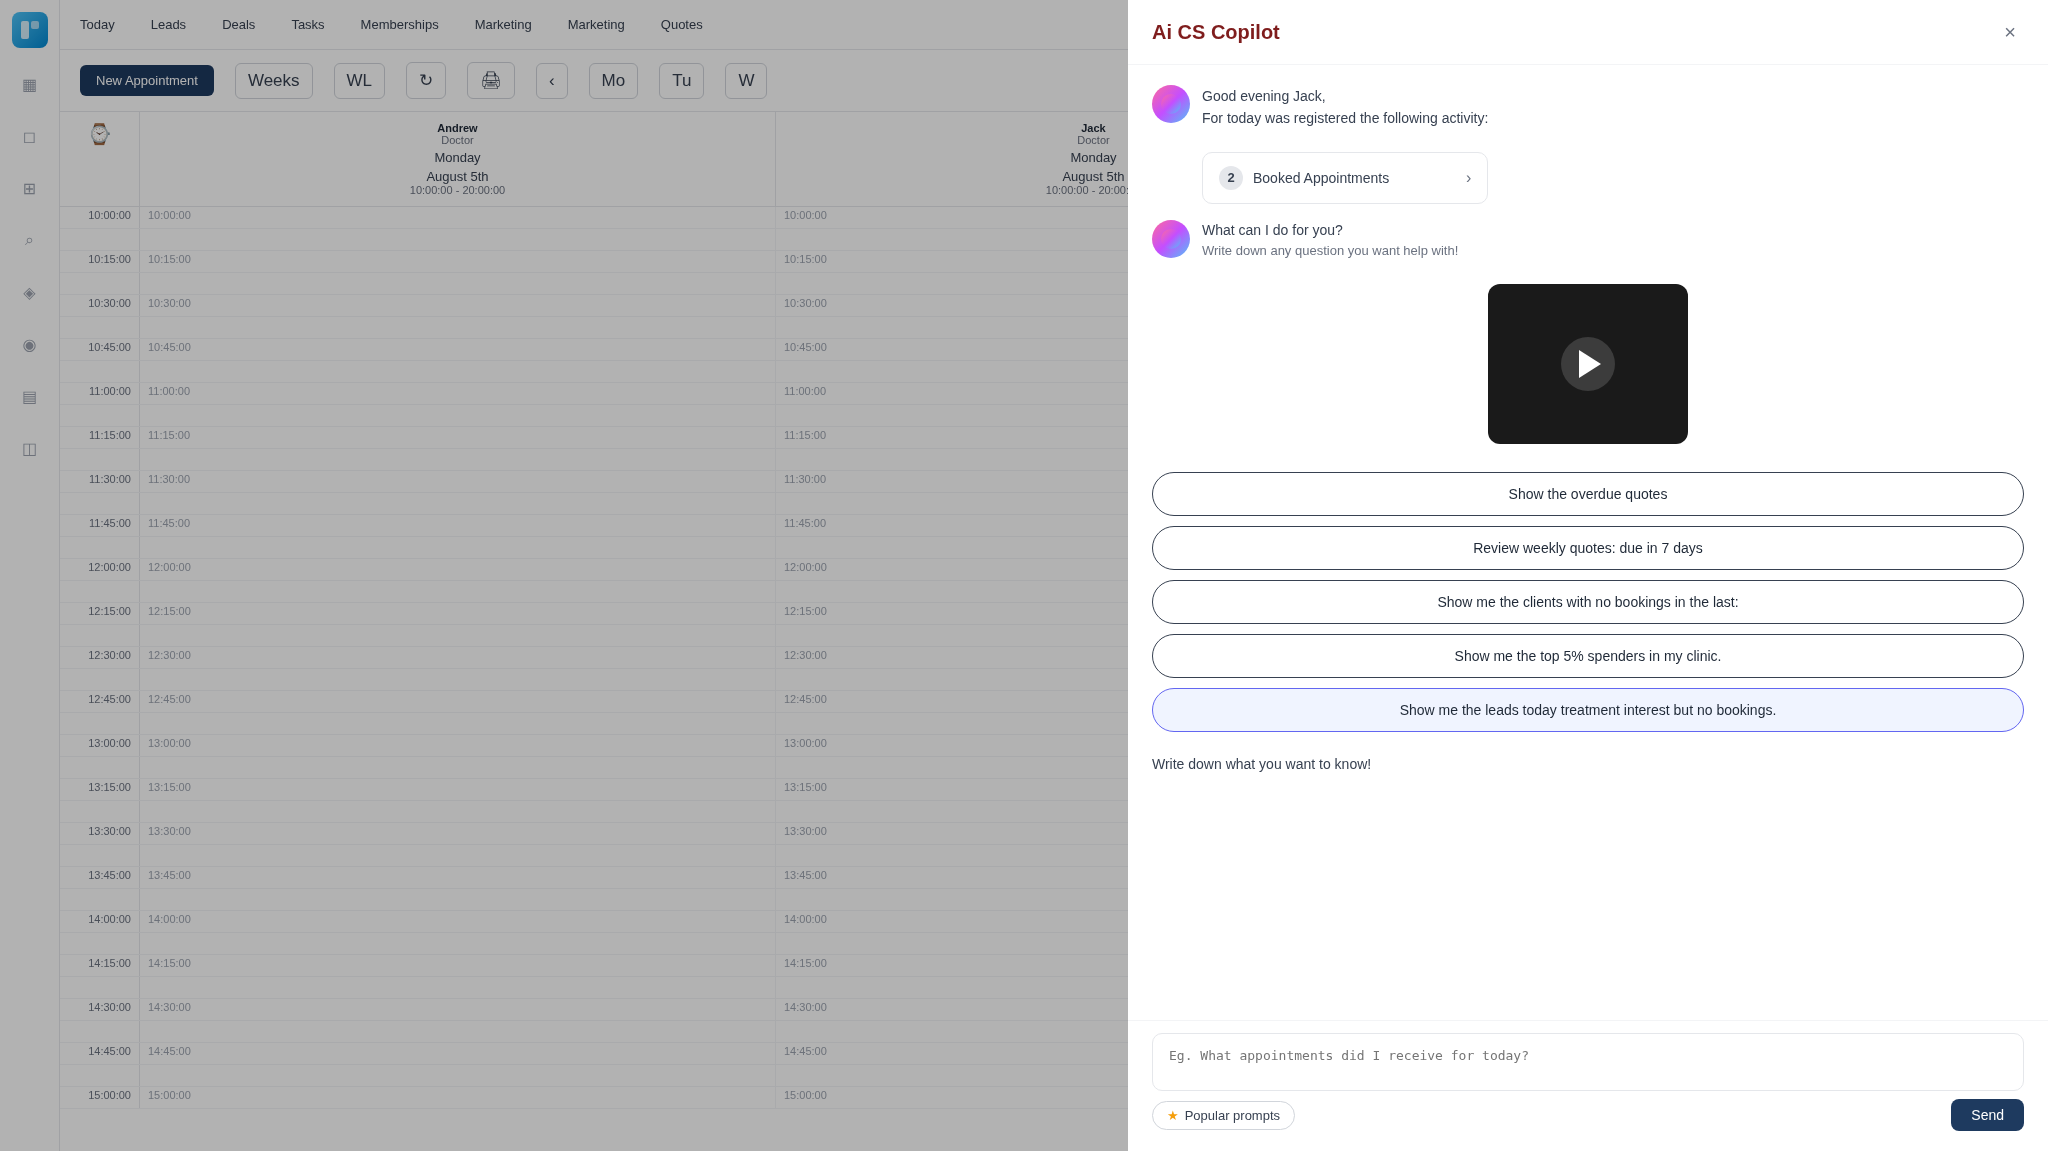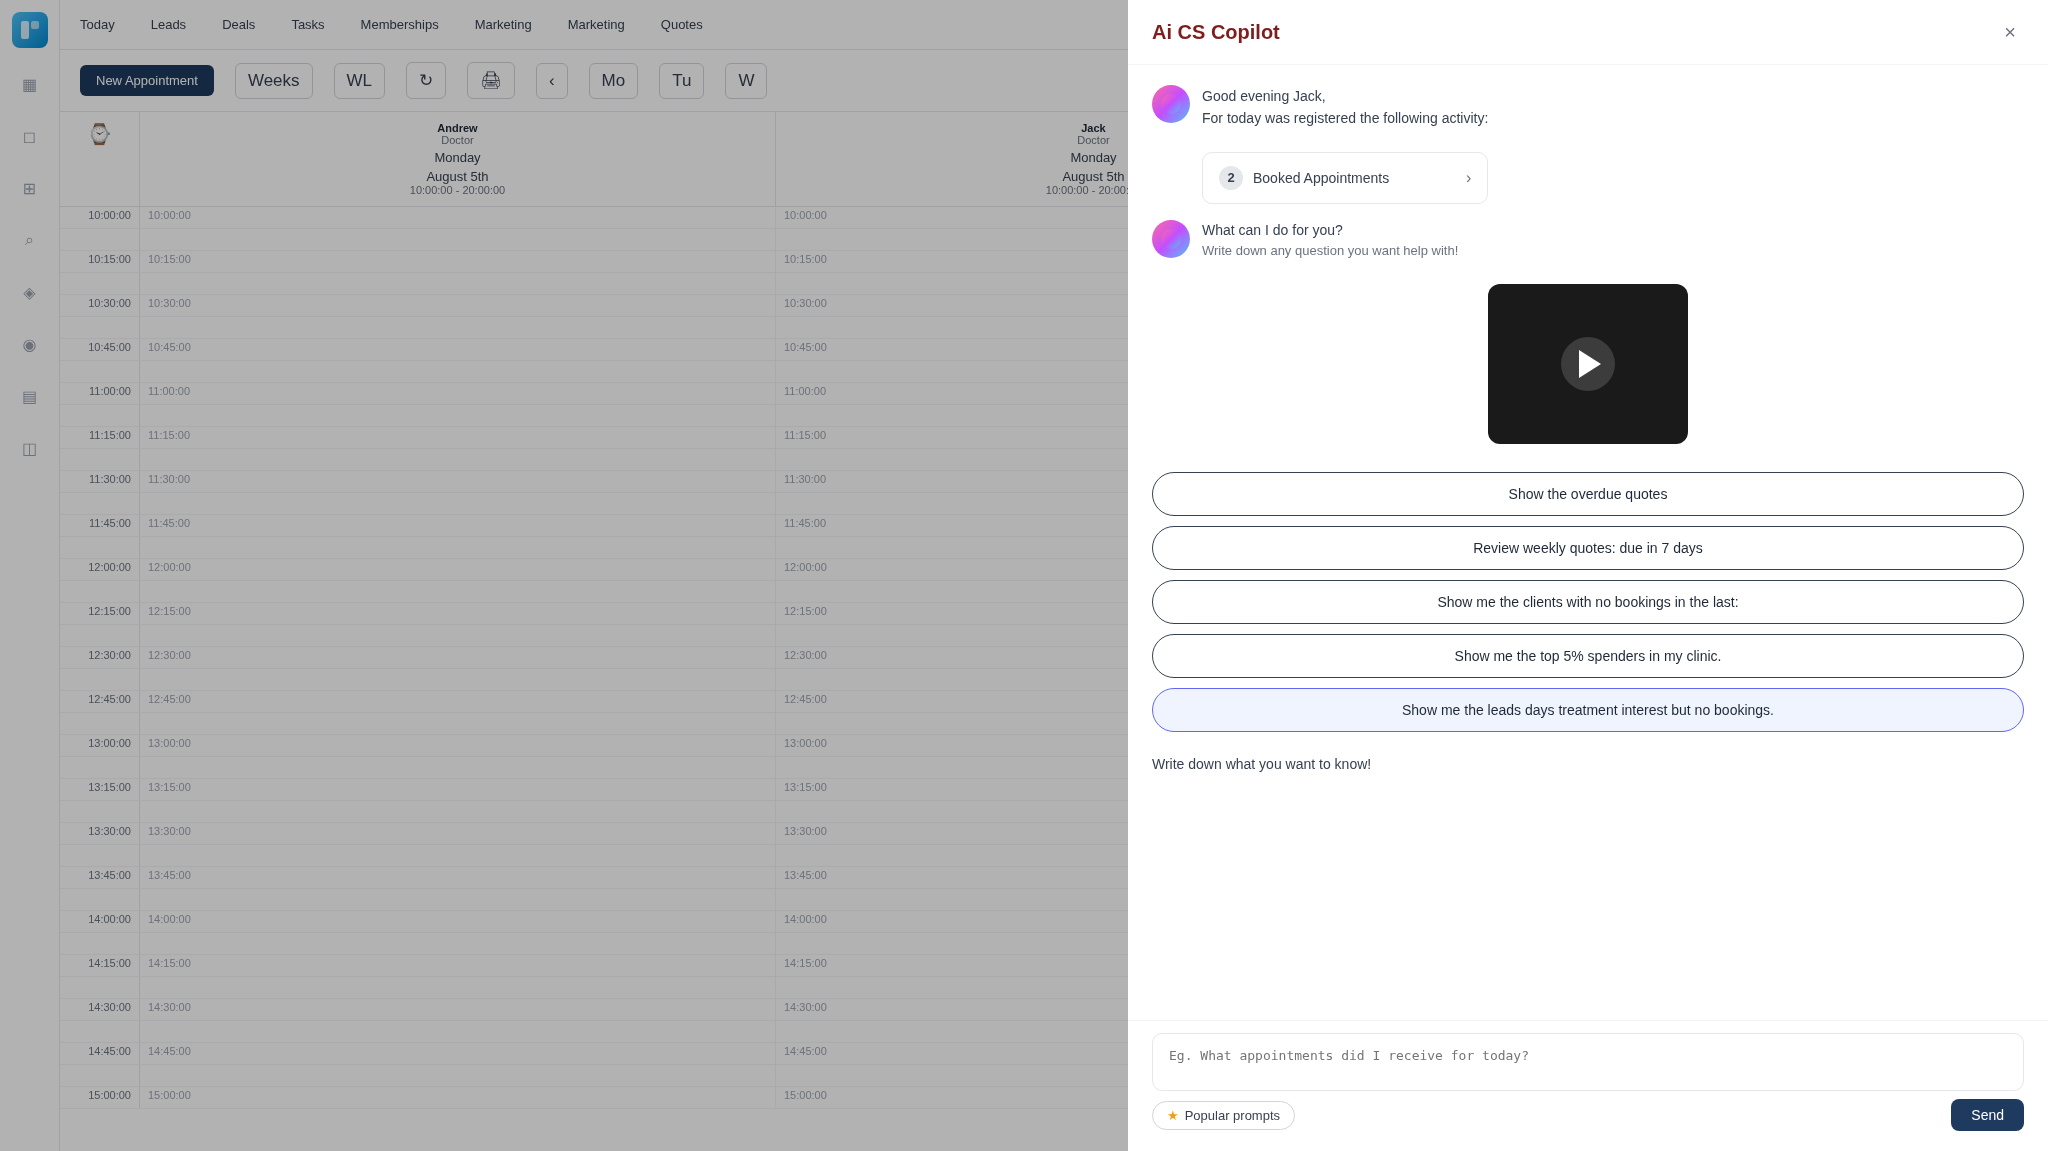--- a/index.html
+++ b/index.html
@@ -760,21 +760,21 @@
             <div class="play-triangle"></div>
           </div>
         </div>
       </div>
 
       <div class="suggestion-buttons">
         <button class="suggestion-btn">Show the overdue quotes</button>
         <button class="suggestion-btn">Review weekly quotes: due in 7 days</button>
         <button class="suggestion-btn">Show me the clients with no bookings in the last:</button>
         <button class="suggestion-btn">Show me the top 5% spenders in my clinic.</button>
-        <button class="suggestion-btn active">Show me the leads days treatment interest but no bookings.</button>
+        <button class="suggestion-btn active">Show me the leads today treatment interest but no bookings.</button>
       </div>
 
       <div class="write-section">
         <div class="write-label">Write down what you want to know!</div>
       </div>
     </div>
 
     <div class="panel-footer">
       <div class="input-wrapper">
         <textarea class="chat-input" placeholder="Eg. What appointments did I receive for today?" style=""></textarea>

